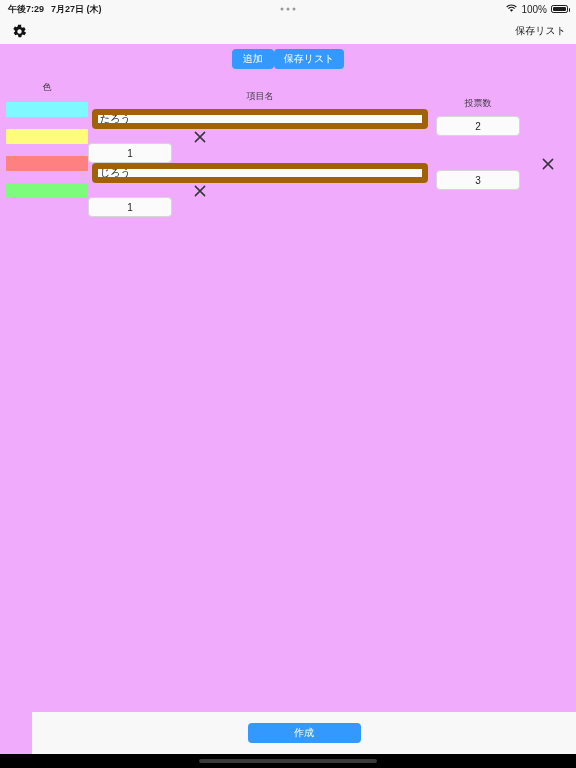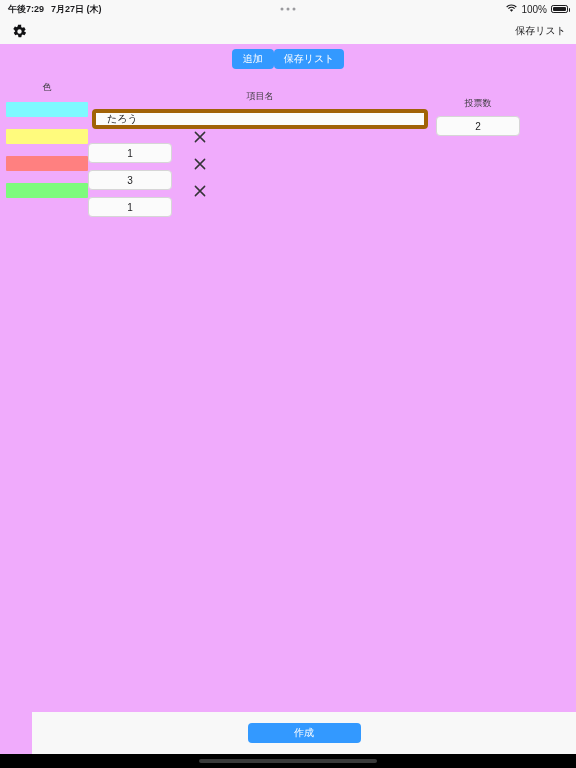--- a/index.html
+++ b/index.html
@@ -152,27 +152,27 @@
   .hdr .col-color { text-align:center; }
 
   .swatch {
     width:82px;
     height:15px;
     border-radius:1px;
   }
   .txt-input {
     width:100%;
     height:20px;
-    border:4px solid #a16207;
+    border:6px solid #a16207;
     border-radius:4px;
     background:#fbfbfb;
     font-size:10px;
     font-family:"Liberation Sans", "DejaVu Sans", sans-serif;
     color:#1c1c1e;
-    padding:0 11px;
+    padding:0 2px;
     outline:none;
   }
   .num-input {
     width:84px;
     height:20px;
     border:1px solid #d6d6d6;
     border-radius:4px;
     background:#fbfbfb;
     font-size:10px;
     font-family:"Liberation Sans", "DejaVu Sans", sans-serif;
@@ -297,20 +297,21 @@
               <svg width="12" height="12" viewBox="0 0 14 14">
                 <path d="M1.6 1.6 L12.4 12.4 M12.4 1.6 L1.6 12.4" stroke="#333336" stroke-width="1.7" stroke-linecap="round"></path>
               </svg>
             </div>
           </div>
         </div>
         <div class="row">
           <div class="col-color">
             <div class="swatch" style="background: rgb(255, 128, 128);"></div>
           </div>
+          <div class="col-name"><input type="text" class="txt-input" value="じろう" style=""></div>
           <div class="col-votes"><input type="text" class="num-input" value="3" style=""></div>
           <div class="col-del">
             <div class="del-btn">
               <svg width="12" height="12" viewBox="0 0 14 14">
                 <path d="M1.6 1.6 L12.4 12.4 M12.4 1.6 L1.6 12.4" stroke="#333336" stroke-width="1.7" stroke-linecap="round"></path>
               </svg>
             </div>
           </div>
         </div>
         <div class="row">

